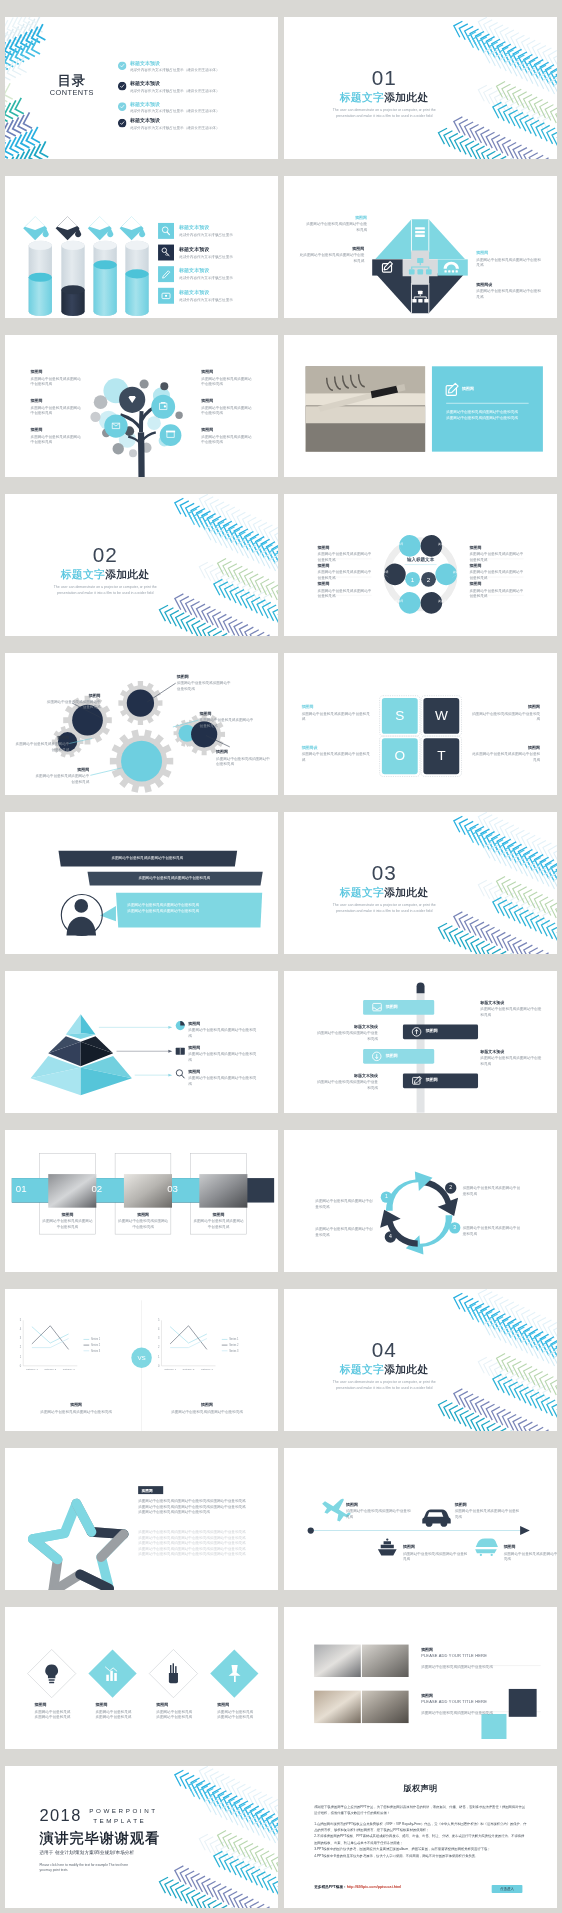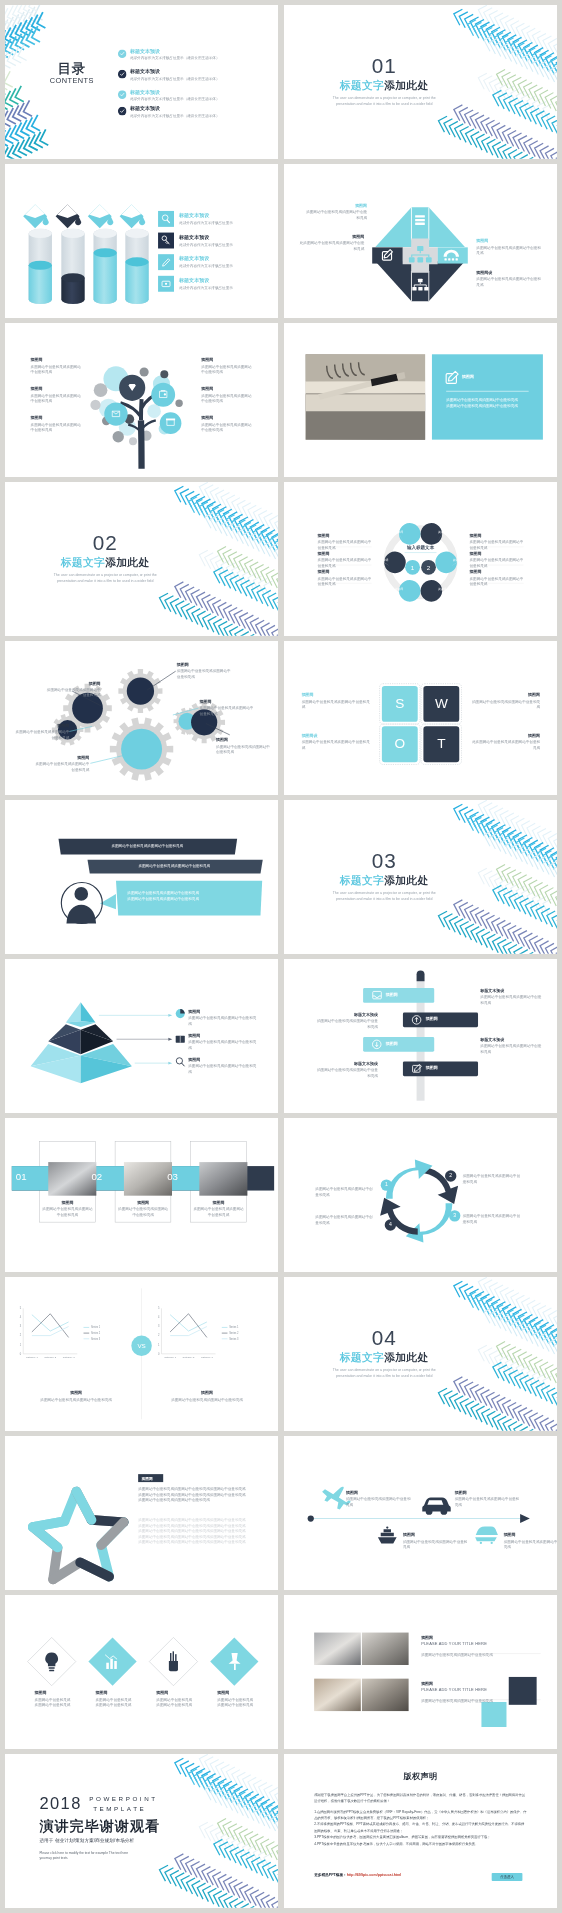--- a/index.html
+++ b/index.html
@@ -1,21 +1,21 @@
 <!DOCTYPE html>
 <html><head>
 <meta charset="utf-8">
 <title>PPT Template Preview</title>
 <style>
 html,body{margin:0;padding:0;}
 body{width:562px;height:1913px;background:#d9d8d4;font-family:"Liberation Sans",sans-serif;overflow:hidden;}
 .grid{position:absolute;left:5px;top:5px;width:552px;height:1903px;
  display:grid;grid-template-columns:273.2px 273.2px;grid-template-rows:repeat(12,153.5px);
  column-gap:5.6px;row-gap:5.5px;}
-.slide{position:relative;background:#fff;overflow:hidden;}
+.slide{position:relative;background:#fff;overflow:hidden;margin-top:12px;}
 .sc{position:absolute;left:0;top:0;width:960px;height:540px;transform-origin:0 0;transform:scale(0.2845);}
 .sc>svg.deco{position:absolute;left:0;top:0;}
 .a{position:absolute;}
 .num{font-size:73px;color:#3b4656;letter-spacing:3px;line-height:1;font-weight:400;}
 .sub-cn{font-size:38px;font-weight:700;color:#2b3442;letter-spacing:1px;}
 .sub-cn .hl{color:#5ec8e0;}
 .sub-en{font-size:12.5px;color:#9aa3ad;line-height:1.65;}
 .tt{font-size:17.6px;font-weight:700;color:#2b3442;}
 .tt.lt{color:#6ecfe0;}
 .bd{font-size:12.6px;color:#8b939c;line-height:1.55;}

